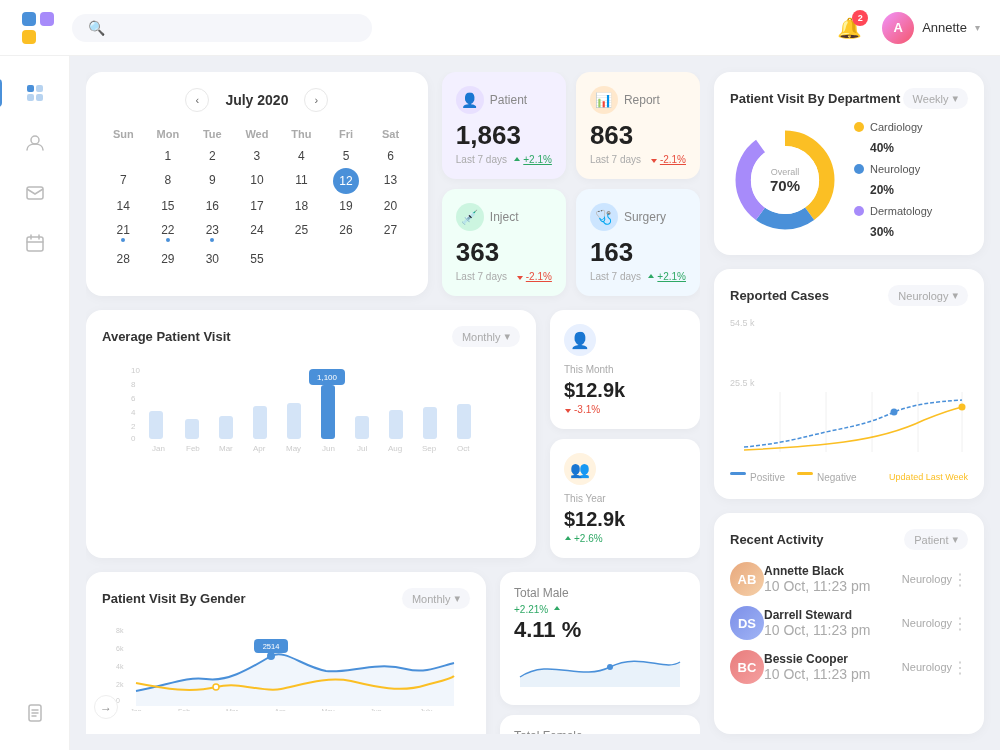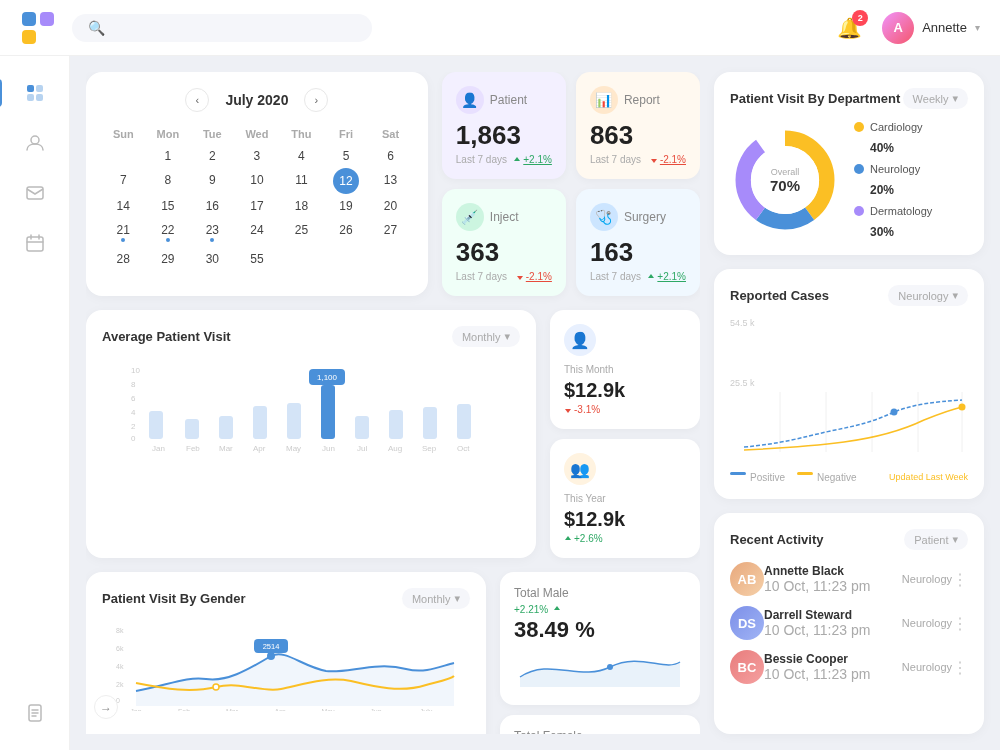--- a/index.html
+++ b/index.html
@@ -804,21 +804,21 @@
 
         <div class="total-cards">
           <div class="total-card">
             <div class="total-card-title">Total Male</div>
             <div class="total-card-change up">
               <span>+2.21%</span>
               <svg width="8" height="8" viewBox="0 0 8 8" style="margin-left:2px">
                   <path d="M4 1l3 4H1z" fill="#2ea865"></path>
                 </svg>
             </div>
-            <div class="total-card-value">38.49 %</div>
+            <div class="total-card-value">4.11 %</div>
             
             <svg viewBox="0 0 160 40" width="100%" height="40" style="margin-top:4px">
               <path d="M0 30 C30 10 60 35 90 20 C120 5 145 25 160 15 L160 40 L0 40 Z" fill="rgba(74,144,217,0.12)"></path>
               <path d="M0 30 C30 10 60 35 90 20 C120 5 145 25 160 15" stroke="#4a90d9" stroke-width="1.5" fill="none"></path>
               <circle cx="90" cy="20" r="3" fill="#4a90d9"></circle>
             </svg>
           </div>
           <div class="total-card">
             <div class="total-card-title">Total Female</div>
 

